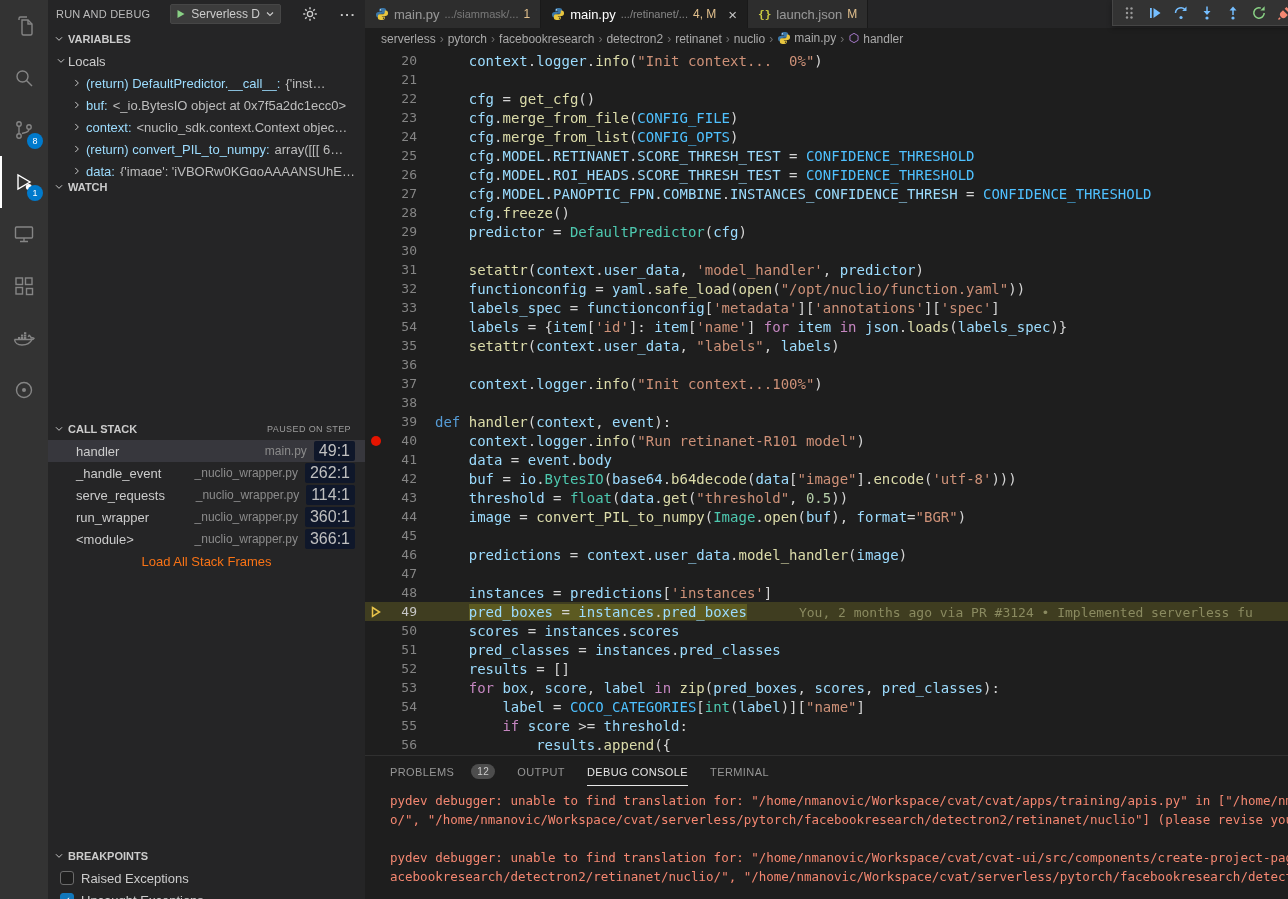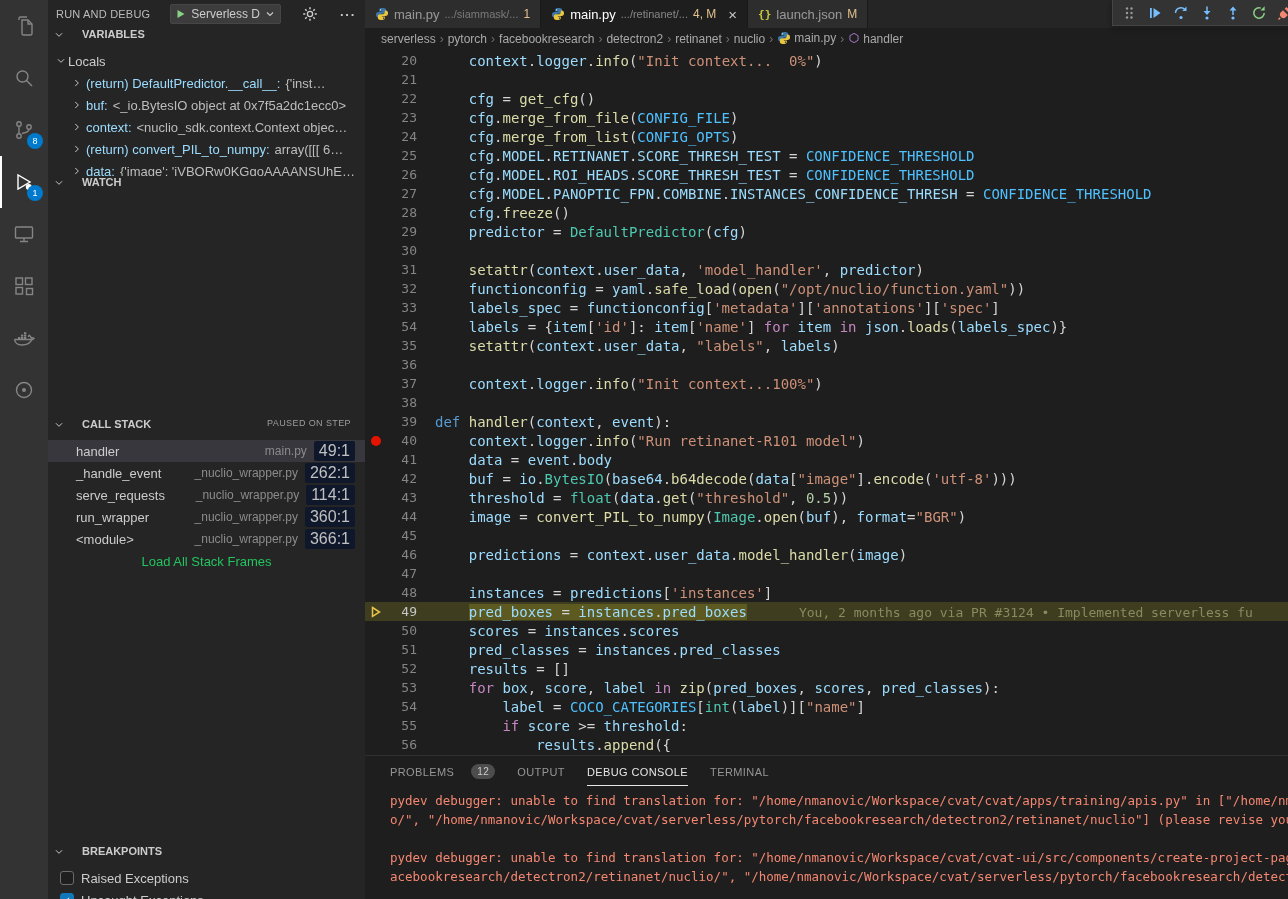--- a/index.html
+++ b/index.html
@@ -20,40 +20,40 @@
   .sidebar{width:317px;background:#252526;flex-shrink:0;display:flex;flex-direction:column;
     overflow:hidden;font-size:13px}
   .sidebar-top{height:28px;display:flex;align-items:center;padding:0 8px;gap:20px;flex-shrink:0}
   .sb-title{font-size:11px;color:#bbbbbb;white-space:nowrap;letter-spacing:.2px}
   .launch-select{flex:1;height:20px;background:#3c3c3c;border:1px solid #464646;border-radius:2px;
     display:flex;align-items:center;padding:4px 5px;gap:5px;font-size:12px;color:#cccccc;min-width:0;cursor:pointer}
   .launch-select .lab{overflow:hidden;white-space:nowrap;flex:1}
   .icon-btn{display:flex;align-items:center;justify-content:center;width:18px;height:18px;cursor:pointer;color:#cccccc}
   .more-dots{font-weight:bold;letter-spacing:1px;color:#cccccc;font-size:13px}
 
-  .sec-header{height:22px;display:flex;align-items:flex-start;padding:0 4px;font-size:11px;
-    font-weight:bold;color:#cccccc;gap:16px;flex-shrink:0;cursor:pointer}
+  .sec-header{height:22px;display:flex;align-items:center;padding:0 4px;font-size:11px;
+    font-weight:bold;color:#cccccc;gap:2px;flex-shrink:0;cursor:pointer}
   .sec-status{margin-left:auto;font-size:9px;font-weight:normal;color:#9d9d9d;padding-right:10px;letter-spacing:.4px}
 
   .var-body{height:126px;overflow:hidden;flex-shrink:0}
   .watch-body{height:220px;flex-shrink:0}
   .tree-row{height:22px;display:flex;align-items:center;white-space:nowrap;overflow:hidden;
     padding-left:6px;cursor:pointer}
   .tree-row.item{padding-left:22px}
   .scope-label{color:#cccccc}
   .var-name{color:#9cdcfe;margin-left:2px}
   .var-value{color:#bdbdbd;margin-left:5px}
 
   .cs-body{height:132px;flex-shrink:0}
   .frame{height:22px;display:flex;align-items:center;padding:0 10px 0 28px;cursor:pointer}
   .frame.selected{background:#37373d}
   .frame-fn{color:#cccccc}
   .frame-file{margin-left:auto;color:#8b8b8b;font-size:12px}
   .frame-pos{margin-left:7px;background:#0f172a;color:#c0c0c0;font-size:16px;padding:1px 5px;border-radius:2px}
-  .load-link{height:22px;display:flex;align-items:center;justify-content:center;color:#22c55e;
+  .load-link{height:22px;display:flex;align-items:center;justify-content:center;color:#f97316;
     font-size:13px;cursor:pointer}
   .sb-spacer{height:273px;flex-shrink:0}
 
   .bp-row{height:22px;display:flex;align-items:center;gap:7px;padding-left:12px;flex-shrink:0}
   .checkbox{width:14px;height:14px;border:1px solid #6b6b6b;border-radius:3px;background:#1e1e1e;
     display:flex;align-items:center;justify-content:center;font-size:10px;color:#fff;cursor:pointer;flex-shrink:0}
   .checkbox.checked{background:#1177bb;border-color:#1177bb}
   .bp-label{color:#cccccc}
 
   

